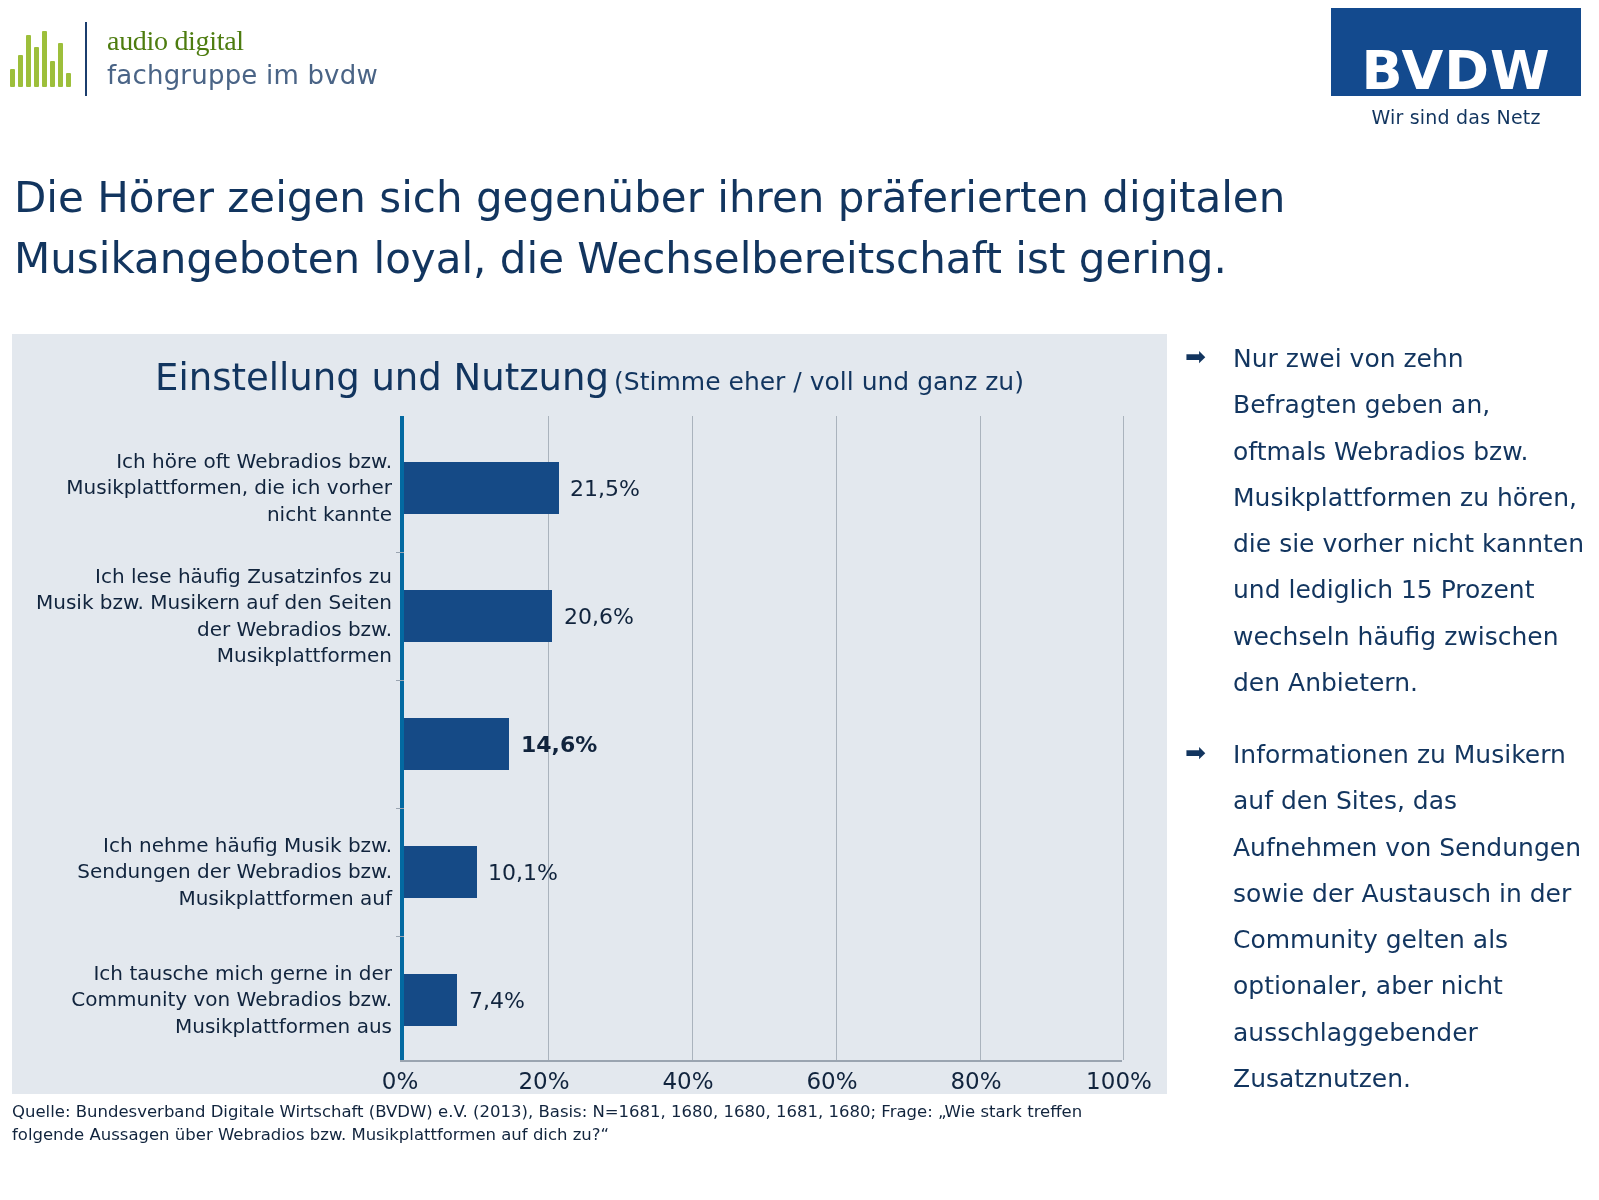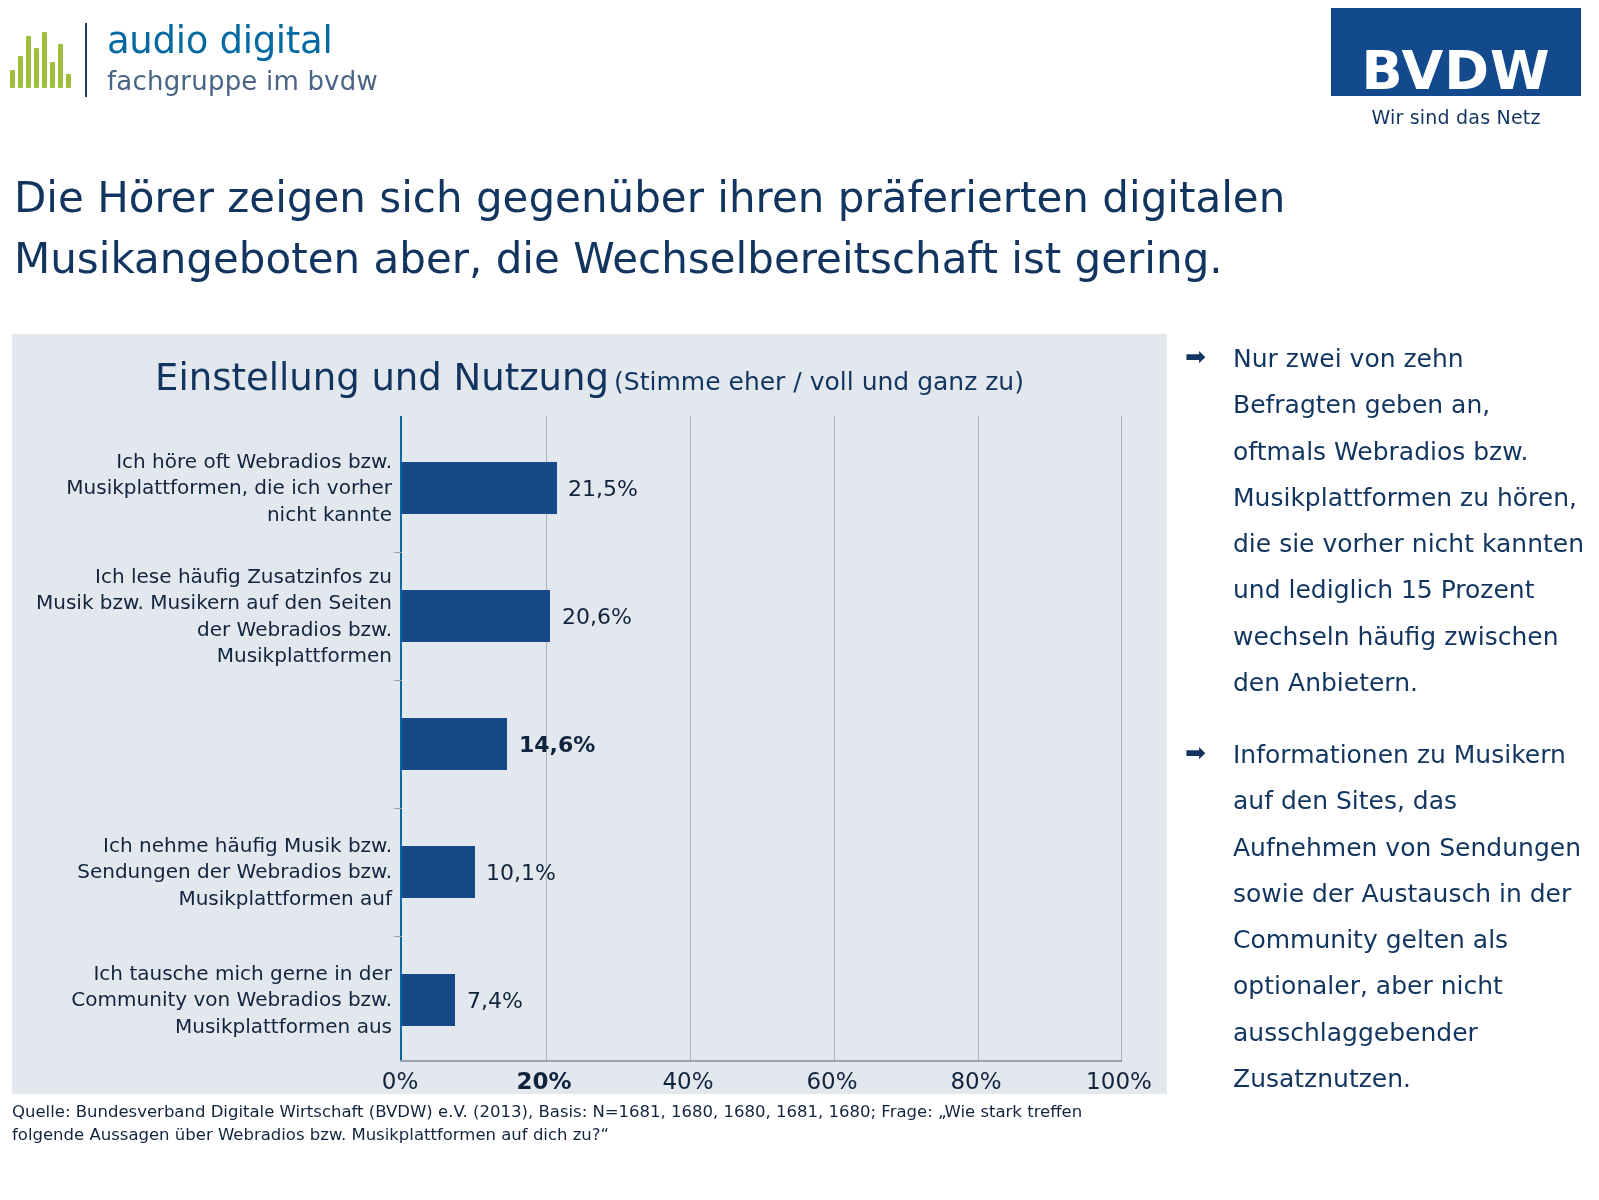--- a/index.html
+++ b/index.html
@@ -37,24 +37,25 @@
     background: #9dbf3b;
     border-radius: 1px;
   }
   .logo-divider {
     width: 2px;
     height: 74px;
     background: #1b3d6d;
     margin-right: 20px;
   }
   .logo-text-main {
-    font-size: 37px;
-    color: #0369a1;
+    font-size: 28px;
+    color: #4d7c0f;
     letter-spacing: -0.3px;
     line-height: 1.05;
+    font-family: Liberation Serif, serif;
   }
   .logo-text-sub {
     font-size: 26px;
     color: #4a6486;
     letter-spacing: 0.2px;
     line-height: 1.25;
     margin-top: 4px;
   }
 
   .logo-bvdw {
@@ -145,21 +146,21 @@
     color: #11243d;
     transform: translateY(-50%);
   }
 
   .plot {
     position: absolute;
     left: 388px;
     top: 0;
     width: 796px;
     height: 644px;
-    border-left: 2px solid #0369a1;
+    border-left: 4px solid #0369a1;
     box-sizing: border-box;
   }
   .gridline {
     position: absolute;
     top: 0;
     bottom: 0;
     width: 1px;
     background: #aab3bd;
   }
   .bar {
@@ -266,21 +267,21 @@
   </div>
 </div>
 
 <div class="logo-bvdw">
   <div class="bvdw-box">
     <span>BVDW</span>
   </div>
   <div class="bvdw-claim">Wir sind das Netz</div>
 </div>
 
-<div class="slide-title">Die Hörer zeigen sich gegenüber ihren präferierten digitalen Musikangeboten aber, die Wechselbereitschaft ist gering.</div>
+<div class="slide-title">Die Hörer zeigen sich gegenüber ihren präferierten digitalen Musikangeboten loyal, die Wechselbereitschaft ist gering.</div>
 
 <div class="chart-panel">
 
   <div class="chart-title">
     <span class="big">Einstellung und Nutzung</span>
     <span class="small">(Stimme eher / voll und ganz zu)</span>
   </div>
 
   <div class="plot-wrap">
 
@@ -314,21 +315,21 @@
       <div class="bar-value" style="top:200px; left:160px;">20,6%</div>
       <div class="bar-value" style="top:328px; left:117px;font-weight:bold;">14,6%</div>
       <div class="bar-value" style="top:456px; left:84px;">10,1%</div>
       <div class="bar-value" style="top:584px; left:65px;">7,4%</div>
     </div>
 
     <div class="axis-x"></div>
 
     <div class="x-labels">
       <div class="x-label" style="left:0px;">0%</div>
-      <div class="x-label" style="left:144px;font-weight:bold;">20%</div>
+      <div class="x-label" style="left:144px;">20%</div>
       <div class="x-label" style="left:288px;">40%</div>
       <div class="x-label" style="left:432px;">60%</div>
       <div class="x-label" style="left:576px;">80%</div>
       <div class="x-label" style="left:719px;">100%</div>
     </div>
   </div>
 </div>
 
 <div class="source-note">Quelle: Bundesverband Digitale Wirtschaft (BVDW) e.V. (2013), Basis: N=1681, 1680, 1680, 1681, 1680;  Frage: „Wie stark treffen folgende Aussagen über Webradios bzw. Musikplattformen auf dich zu?“</div>
 

